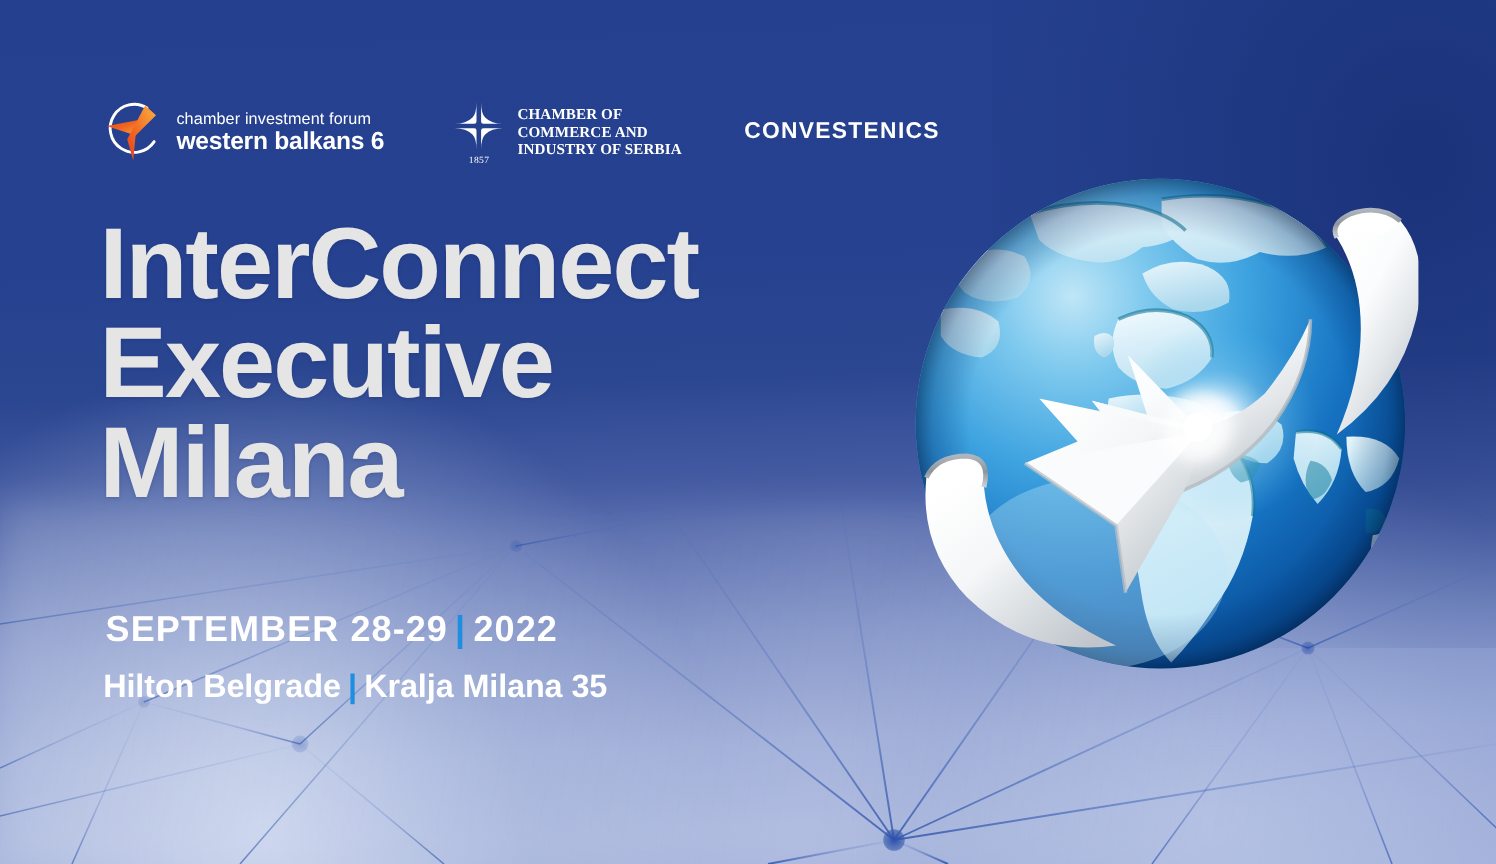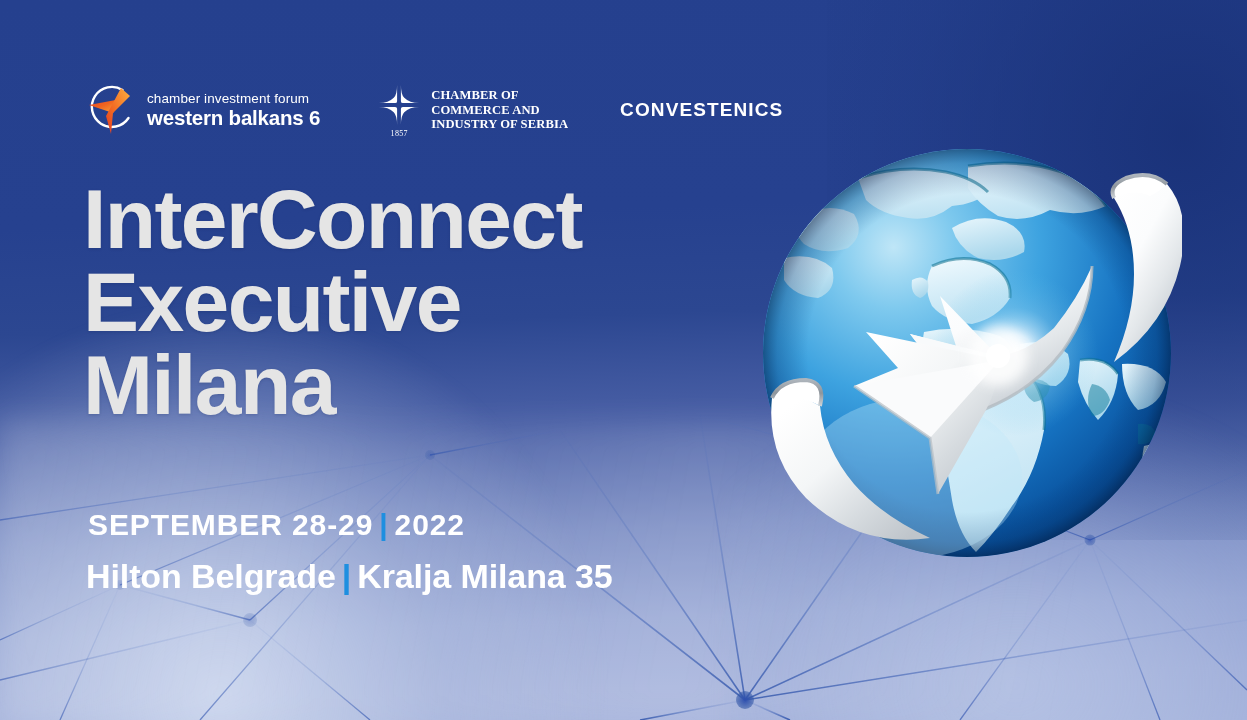--- a/index.html
+++ b/index.html
@@ -98,21 +98,21 @@
   .headline div{white-space:nowrap;}
 
   
   .date-line{
     position:absolute;left:88px;top:508px;
     color:#ffffff;font-size:30px;font-weight:bold;letter-spacing:.9px;
     font-family:"Liberation Sans", sans-serif;white-space:nowrap;
   }
   .venue-line{
     position:absolute;left:86px;top:557px;
-    color:#ffffff;font-size:34px;font-weight:bold;letter-spacing:-.1px;
+    color:#ffffff;font-size:27px;font-weight:bold;letter-spacing:-.1px;
     font-family:"Liberation Sans", sans-serif;white-space:nowrap;
   }
   .sep{color:#1e8fe0;font-weight:bold;padding:0 6px;}
 
   
   .globe-wrap{position:absolute;left:762px;top:148px;width:420px;height:418px;}
 </style>
 </head>
 <body>
 

